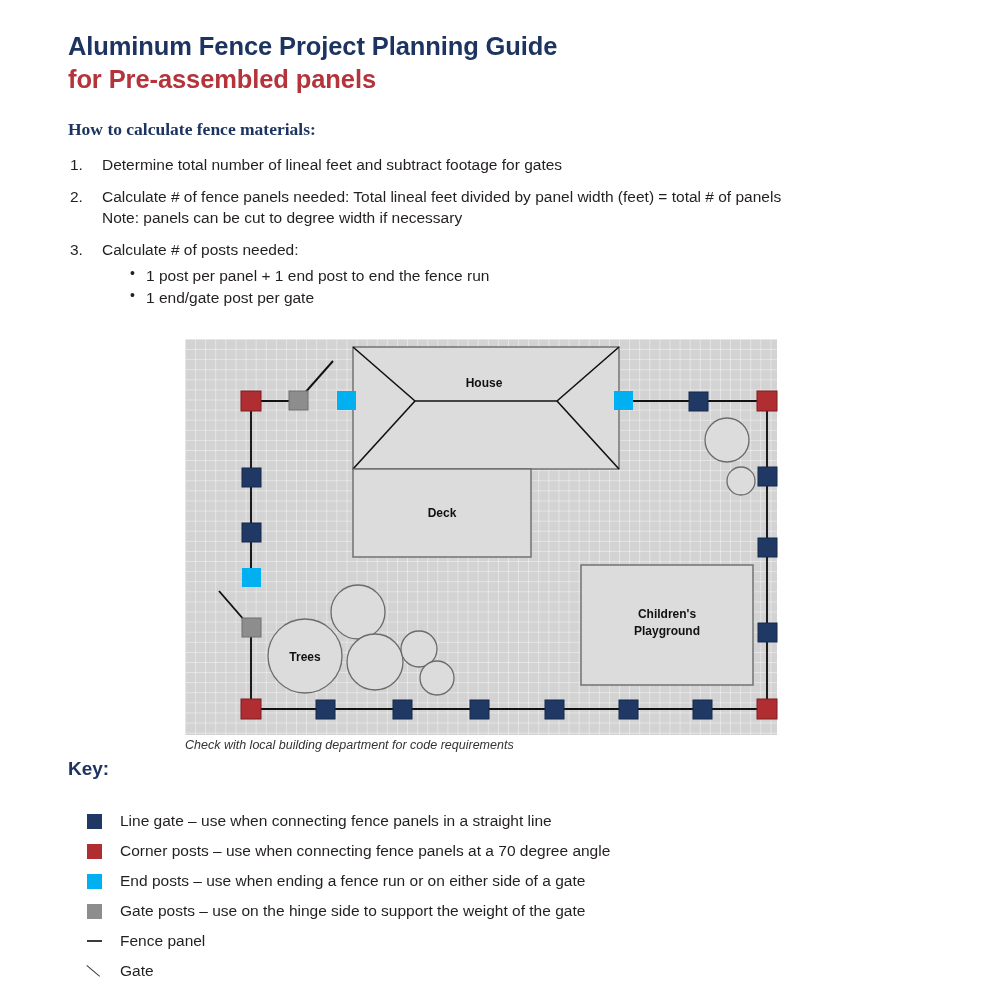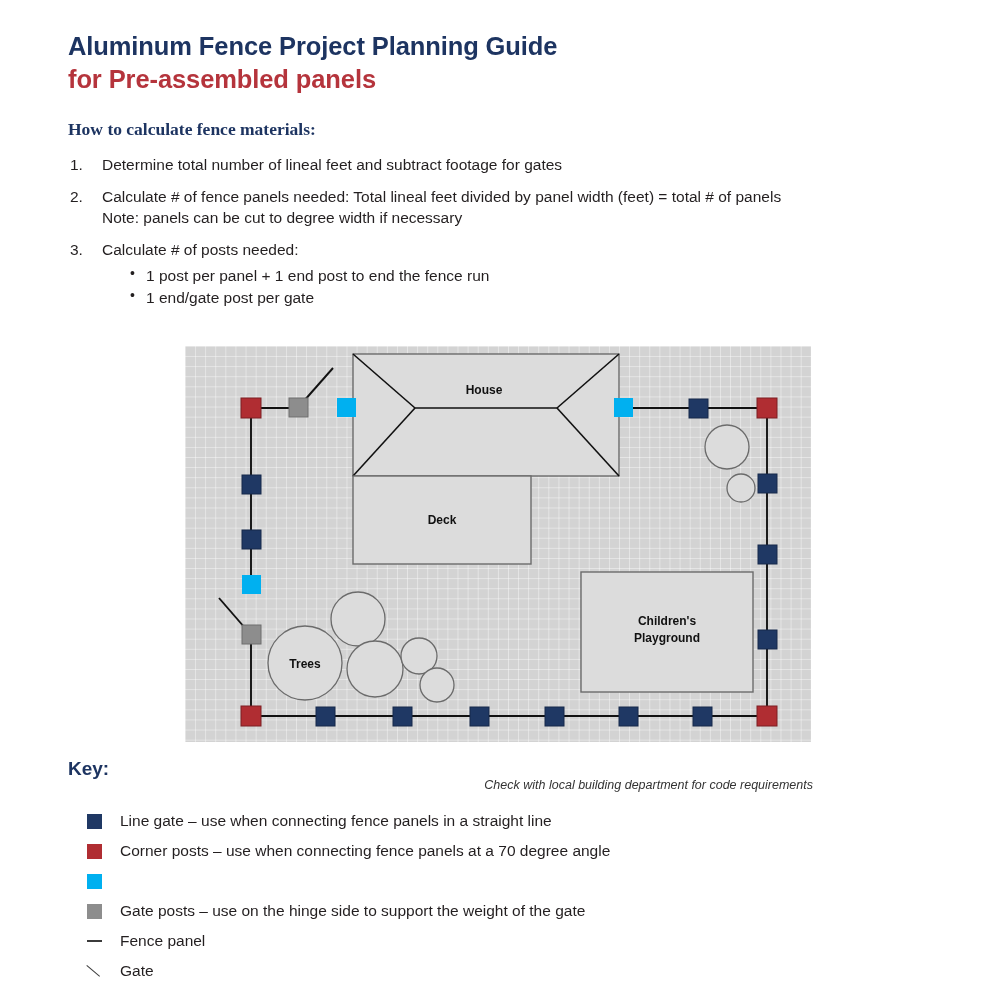--- a/index.html
+++ b/index.html
@@ -84,24 +84,23 @@
     position: absolute;
     left: 0;
     top: -1px;
     font-size: 14px;
   }
 
   
   .diagram-wrap {
     position: absolute;
     left: 185px;
-    top: 346px;
+    top: 339px;
     width: 592px;
     height: 396px;
-    padding-left: 34px;
   }
   .diagram-bg {
     position: absolute;
     inset: 0;
     background-color: #d3d3d3;
     background-image:
       linear-gradient(to right, rgba(255,255,255,0.42) 1px, transparent 1px),
       linear-gradient(to bottom, rgba(255,255,255,0.42) 1px, transparent 1px);
     background-size: 10.1px 10.1px;
   }
@@ -109,25 +108,24 @@
     position: absolute;
     inset: 0;
     width: 628px;
     height: 396px;
   }
   .caption {
     position: absolute;
     left: 185px;
     top: 738px;
     width: 628px;
-    text-align: right;
+    text-align: left;
     font-size: 12.5px;
     font-style: italic;
     color: #333;
-    margin-top: 40px;
   }
 
   
   .key-block {
     position: absolute;
     left: 68px;
     top: 758px;
     width: 900px;
   }
   .key-heading {
@@ -327,20 +325,21 @@
       <span class="key-swatch-cell">
         <span class="sw" style="background:#b02d32"></span>
       </span>
       <span class="key-label">Corner posts – use when connecting fence panels at a 70 degree angle</span>
     </div>
 
     <div class="key-row">
       <span class="key-swatch-cell">
         <span class="sw" style="background:#00b0f0"></span>
       </span>
+      <span class="key-label">End posts – use when ending a fence run or on either side of a gate</span>
     </div>
 
     <div class="key-row">
       <span class="key-swatch-cell">
         <span class="sw" style="background:#8d8d8d"></span>
       </span>
       <span class="key-label">Gate posts – use on the hinge side to support the weight of the gate</span>
     </div>
 
     <div class="key-row">

